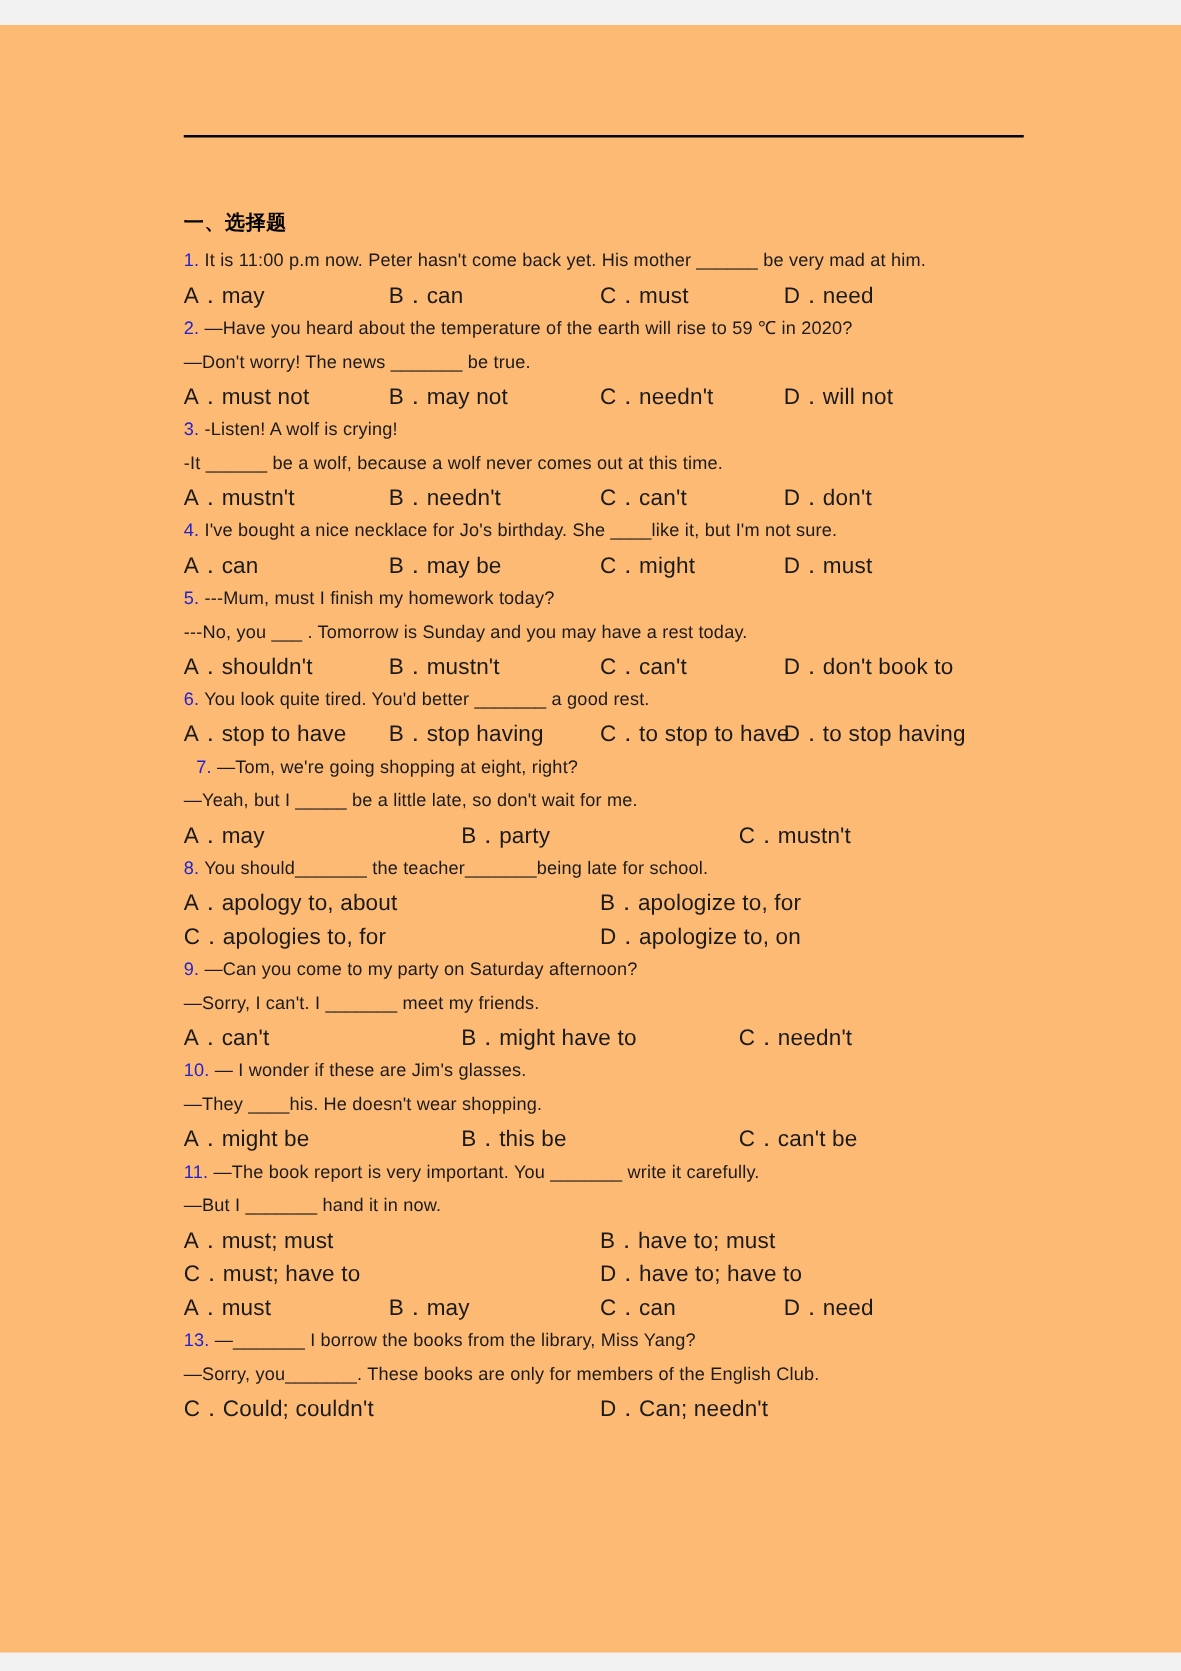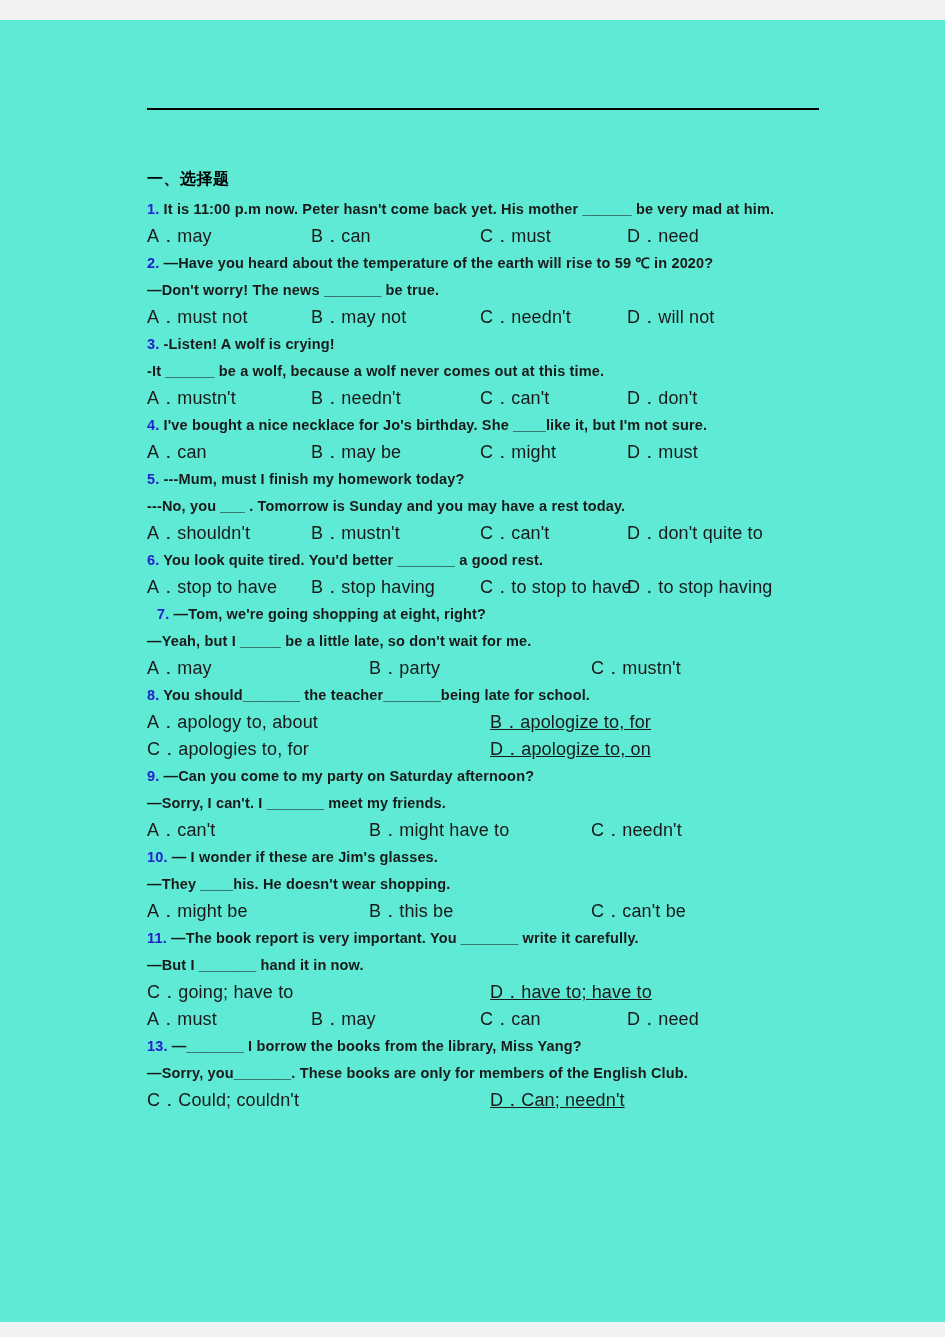--- a/index.html
+++ b/index.html
@@ -12,21 +12,21 @@
     background: #f2f2f2;
     font-family: "Liberation Sans", sans-serif;
     overflow: hidden;
   }
   .page {
     position: absolute;
     left: 0;
     top: 20px;
     width: 945px;
     height: 1302px;
-    background: #5eead4;
+    background: #fdba74;
   }
   .header-rule {
     position: absolute;
     left: 147px;
     top: 88px;
     width: 672px;
     height: 0;
     border-top: 2px solid #000000;
   }
   .content {
@@ -42,21 +42,20 @@
     letter-spacing: 0.5px;
     margin: 0 0 6px 0;
     line-height: 22px;
   }
   .q-line {
     font-size: 14.5px;
     color: #1a1a1a;
     line-height: 27px;
     white-space: nowrap;
     letter-spacing: 0.15px;
-    font-weight: bold;
   }
   .q-line .qnum {
     color: #2222cc;
   }
   .q-line.indent {
     padding-left: 10px;
   }
   .opts {
     font-size: 18px;
     color: #1a1a1a;
@@ -74,21 +73,21 @@
   .opts.c4 span:nth-child(1) { left: 0px; }
   .opts.c4 span:nth-child(2) { left: 164px; }
   .opts.c4 span:nth-child(3) { left: 333px; }
   .opts.c4 span:nth-child(4) { left: 480px; }
   
   .opts.c3 span:nth-child(1) { left: 0px; }
   .opts.c3 span:nth-child(2) { left: 222px; }
   .opts.c3 span:nth-child(3) { left: 444px; }
   
   .opts.c2 span:nth-child(1) { left: 0px; }
-  .opts.c2 span:nth-child(2) { left: 343px; text-decoration: underline; }
+  .opts.c2 span:nth-child(2) { left: 333px; }
 </style>
 </head>
 <body>
 
 <div class="page">
   <div class="header-rule"></div>
   <div class="content">
     <div class="section-title">一、选择题</div>
     <div id="questions">
         <div>
@@ -129,21 +128,21 @@
             <span>D．must</span>
           </div>
         </div>
         <div>
           <div class="q-line"><span class="qnum">5.</span><span> ---Mum, must I finish my homework today?</span></div>
           <div class="q-line"><span>---No, you ___ . Tomorrow is Sunday and you may have a rest today.</span></div>
           <div class="opts c4">
             <span>A．shouldn't</span>
             <span>B．mustn't</span>
             <span>C．can't</span>
-            <span>D．don't quite to</span>
+            <span>D．don't book to</span>
           </div>
         </div>
         <div>
           <div class="q-line"><span class="qnum">6.</span><span> You look quite tired. You'd better _______ a good rest.</span></div>
           <div class="opts c4">
             <span>A．stop to have</span>
             <span>B．stop having</span>
             <span>C．to stop to have</span>
             <span>D．to stop having</span>
           </div>
@@ -183,21 +182,25 @@
           <div class="opts c3">
             <span>A．might be</span>
             <span>B．this be</span>
             <span>C．can't be</span>
           </div>
         </div>
         <div>
           <div class="q-line"><span class="qnum">11.</span><span> —The book report is very important. You _______ write it carefully.</span></div>
           <div class="q-line"><span>—But I _______ hand it in now.</span></div>
           <div class="opts c2">
-            <span>C．going; have to</span>
+            <span>A．must; must</span>
+            <span>B．have to; must</span>
+          </div>
+          <div class="opts c2">
+            <span>C．must; have to</span>
             <span>D．have to; have to</span>
           </div>
         </div>
         <div>
           <div class="opts c4">
             <span>A．must</span>
             <span>B．may</span>
             <span>C．can</span>
             <span>D．need</span>
           </div>

